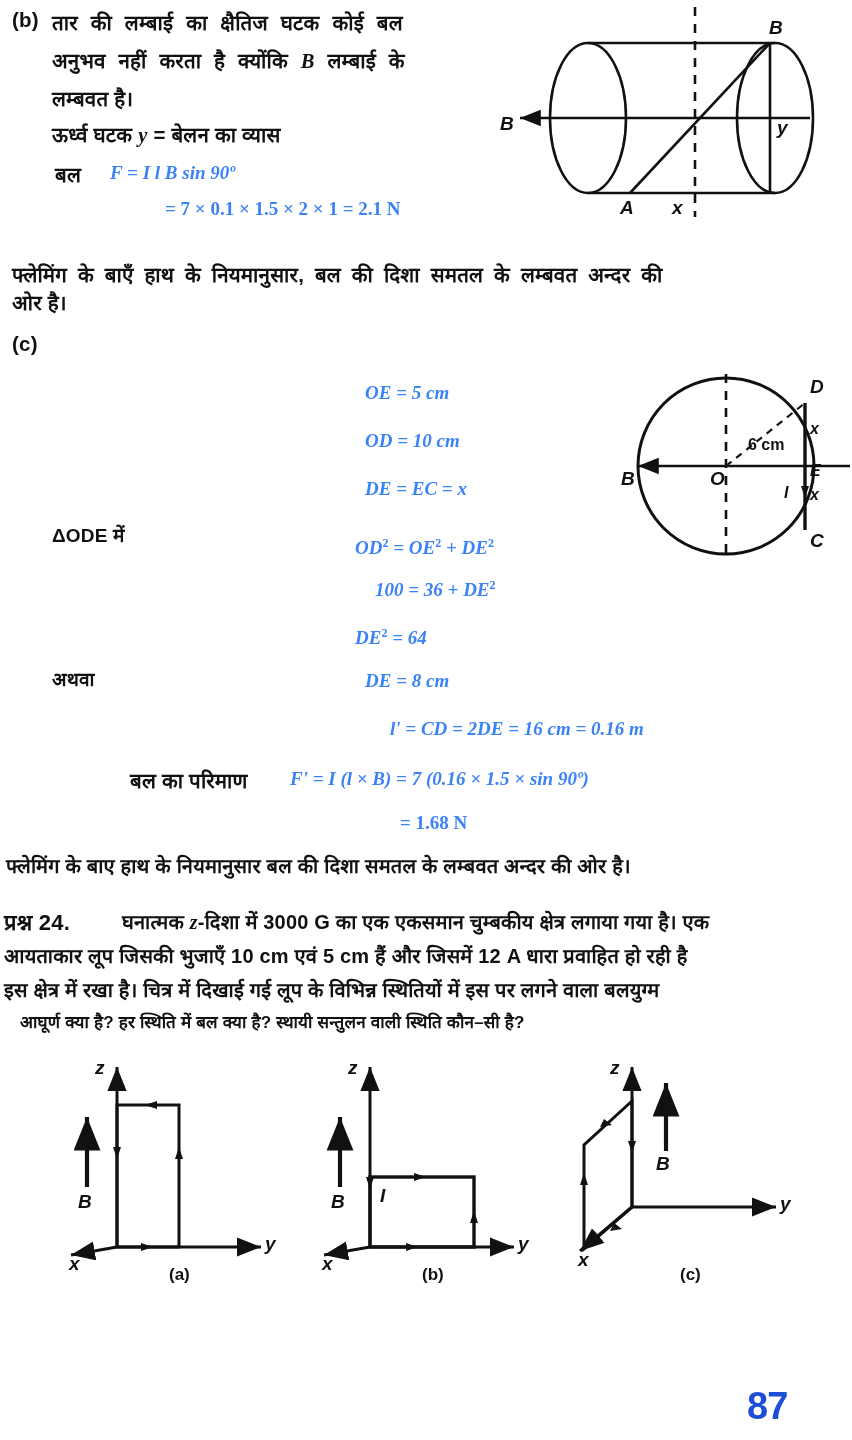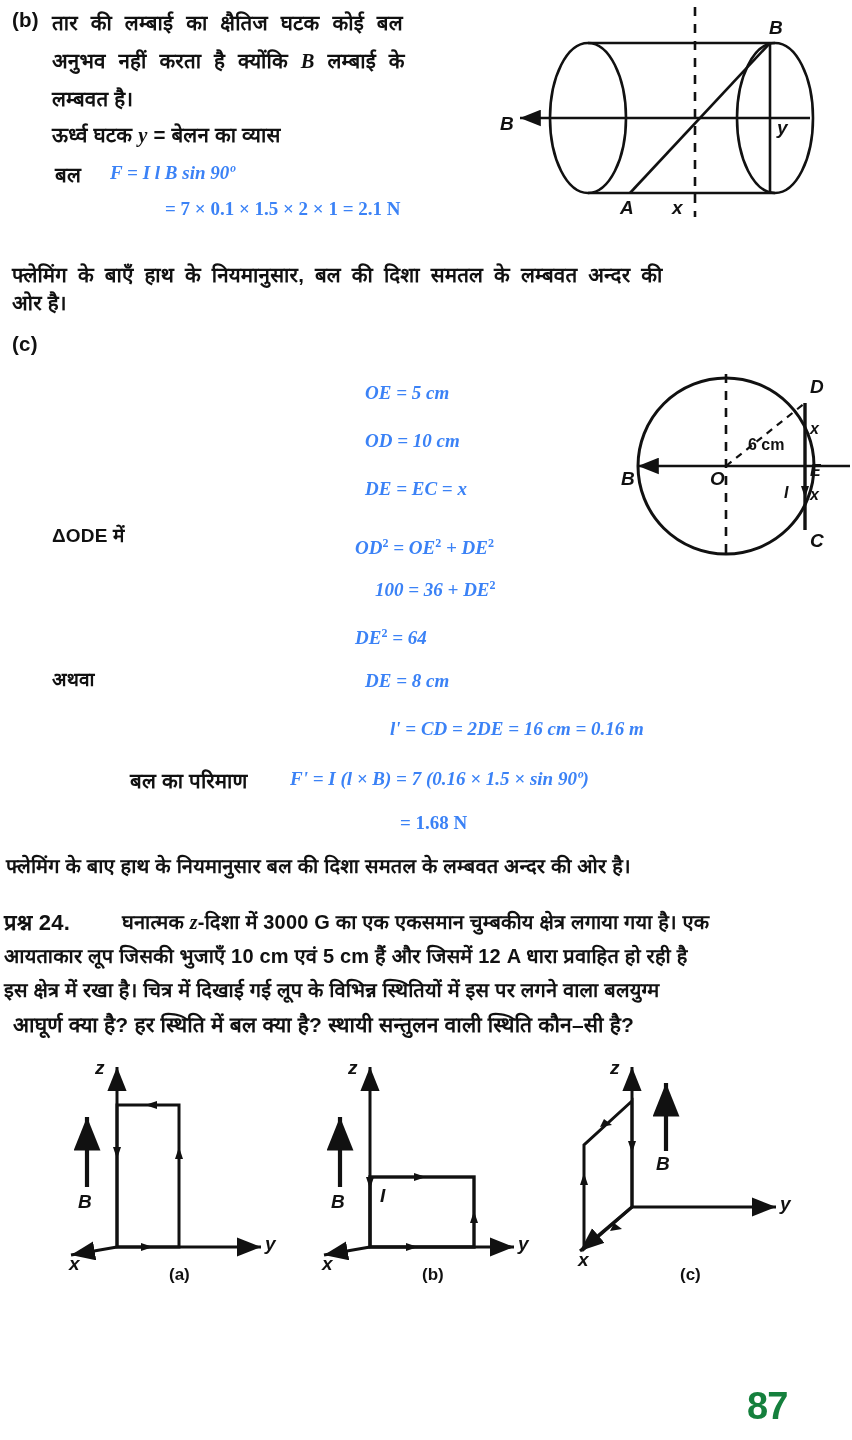--- a/index.html
+++ b/index.html
@@ -166,21 +166,21 @@
   </div>
 
   <div class="abs hin" style="left:6px;top:852px;font-size:20px;">फ्लेमिंग के बाए हाथ के नियमानुसार बल की दिशा समतल के लम्बवत अन्दर की ओर है।</div>
 
   <div class="abs hin" style="left:4px;top:906px;font-size:22px;text-align:center;">प्रश्न 24.</div>
   <div class="abs hin" style="left:122px;top:908px;font-size:20px;">
     <span>घनात्मक </span><i style="font-family:'Liberation Serif',serif;">z</i><span>-दिशा में 3000 G का एक एकसमान चुम्बकीय क्षेत्र लगाया गया है। एक</span>
   </div>
   <div class="abs hin" style="left:4px;top:942px;font-size:20px;">आयताकार लूप जिसकी भुजाएँ 10 cm एवं 5 cm हैं और जिसमें 12 A धारा प्रवाहित हो रही है</div>
   <div class="abs hin" style="left:4px;top:976px;font-size:20px;">इस क्षेत्र में रखा है। चित्र में दिखाई गई लूप के विभिन्न स्थितियों में इस पर लगने वाला बलयुग्म</div>
-  <div class="abs hin" style="left:13px;top:1010px;font-size:21px;">आघूर्ण क्या है? हर स्थिति में बल क्या है? स्थायी सन्तुलन वाली स्थिति कौन–सी है?</div>
+  <div class="abs hin" style="left:20px;top:1010px;font-size:17px;">आघूर्ण क्या है? हर स्थिति में बल क्या है? स्थायी सन्तुलन वाली स्थिति कौन–सी है?</div>
 
   <div class="abs" style="left:65px;top:1055px;">
     <svg width="250" height="205" viewBox="0 0 250 205">
 
       <line x1="52" y1="192" x2="52" y2="12" stroke="#111" stroke-width="3" marker-end="url(#ar)"></line>
 
       <line x1="52" y1="192" x2="196" y2="192" stroke="#111" stroke-width="3" marker-end="url(#ar)"></line>
 
       <line x1="52" y1="192" x2="6" y2="200" stroke="#111" stroke-width="3" marker-end="url(#ar)"></line>
 
@@ -238,15 +238,15 @@
 
       <line x1="96" y1="96" x2="96" y2="28" stroke="#111" stroke-width="4.2" marker-end="url(#ar)"></line>
     </svg>
     <div class="abs lbl" style="left:40px;top:2px;">z</div>
     <div class="abs lbl" style="left:210px;top:138px;">y</div>
     <div class="abs lbl" style="left:8px;top:194px;">x</div>
     <div class="abs lbl" style="left:86px;top:98px;">B</div>
     <div class="abs cap" style="left:110px;top:210px;">(c)</div>
   </div>
 
-  <div class="abs pagenum" style="left: 747px; top: 1385px; color: #15803d;">87</div>
+  <div class="abs pagenum" style="left: 747px; top: 1385px; color: #1d4ed8;">87</div>
 
 </div>
 
 </body></html>

